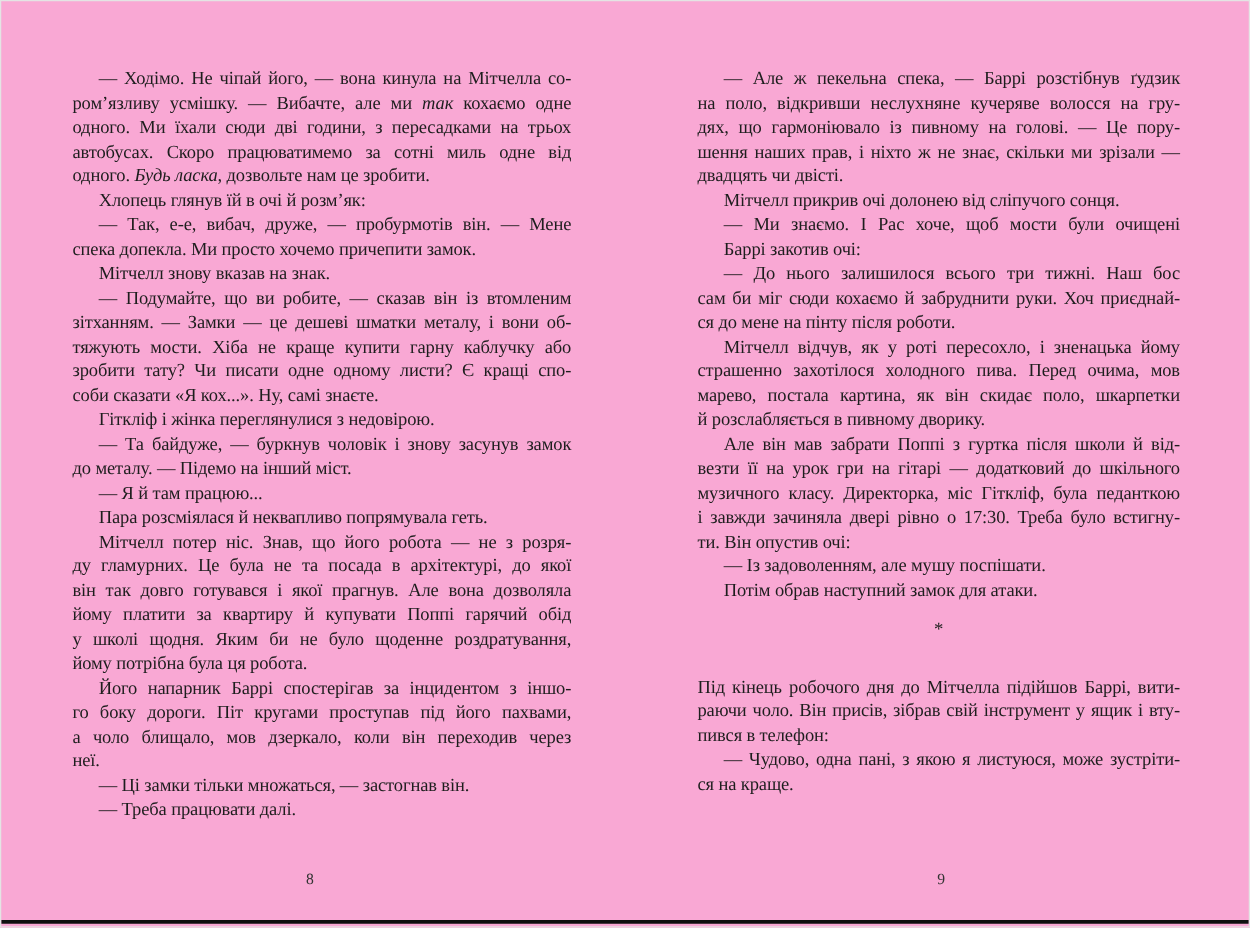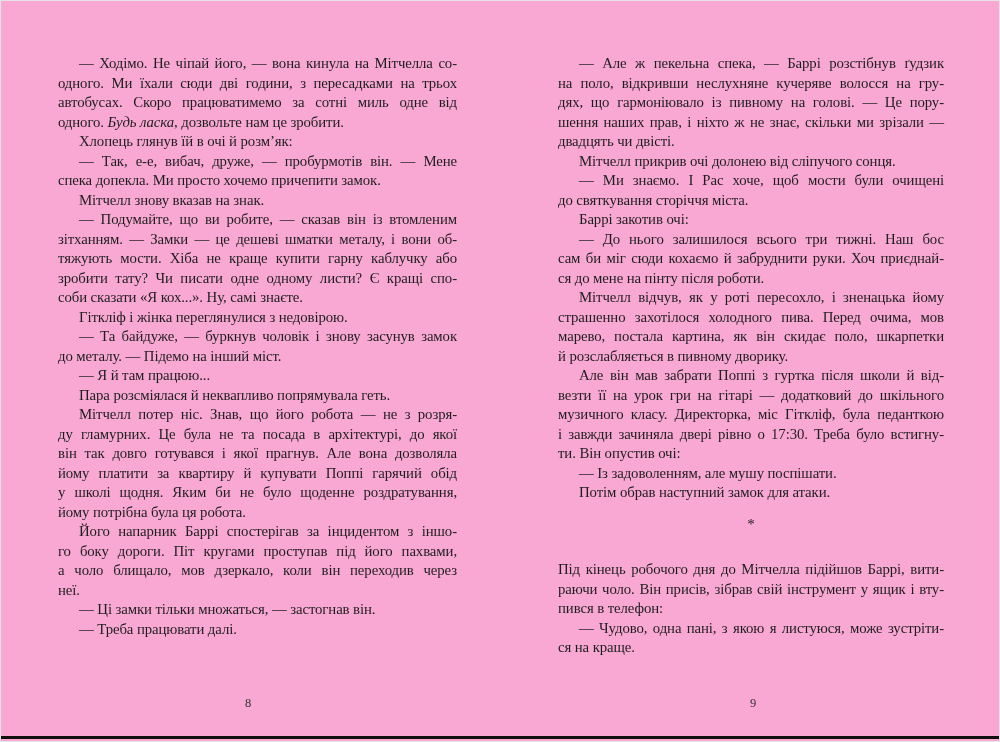--- a/index.html
+++ b/index.html
@@ -38,20 +38,21 @@
   }
   i{font-style:italic;}
 </style>
 </head>
 <body>
 
 <div class="screen">
 
   <div class="page-col left">
       <div class="line just ind">— Ходімо. Не чіпай його, — вона кинула на Мітчелла со-</div>
+      <div class="line just">ром’язливу усмішку. — Вибачте, але ми <i>так</i> кохаємо одне</div>
       <div class="line just">одного. Ми їхали сюди дві години, з пересадками на трьох</div>
       <div class="line just">автобусах. Скоро працюватимемо за сотні миль одне від</div>
       <div class="line">одного. <i>Будь ласка,</i> дозвольте нам це зробити.</div>
       <div class="line ind">Хлопець глянув їй в очі й розм’як:</div>
       <div class="line just ind">— Так, е-е, вибач, друже, — пробурмотів він. — Мене</div>
       <div class="line">спека допекла. Ми просто хочемо причепити замок.</div>
       <div class="line ind">Мітчелл знову вказав на знак.</div>
       <div class="line just ind">— Подумайте, що ви робите, — сказав він із втомленим</div>
       <div class="line just">зітханням. — Замки — це дешеві шматки металу, і вони об-</div>
       <div class="line just">тяжують мости. Хіба не краще купити гарну каблучку або</div>
@@ -77,21 +78,20 @@
     </div>
 
   <div class="page-col right">
       <div class="line just ind">— Але ж пекельна спека, — Баррі розстібнув ґудзик</div>
       <div class="line just">на поло, відкривши неслухняне кучеряве волосся на гру-</div>
       <div class="line just">дях, що гармоніювало із пивному на голові. — Це пору-</div>
       <div class="line just">шення наших прав, і ніхто ж не знає, скільки ми зрізали —</div>
       <div class="line">двадцять чи двісті.</div>
       <div class="line ind">Мітчелл прикрив очі долонею від сліпучого сонця.</div>
       <div class="line just ind">— Ми знаємо. І Рас хоче, щоб мости були очищені</div>
-      <div class="line">до святкування сторіччя міста.</div>
       <div class="line ind">Баррі закотив очі:</div>
       <div class="line just ind">— До нього залишилося всього три тижні. Наш бос</div>
       <div class="line just">сам би міг сюди кохаємо й забруднити руки. Хоч приєднай-</div>
       <div class="line">ся до мене на пінту після роботи.</div>
       <div class="line just ind">Мітчелл відчув, як у роті пересохло, і зненацька йому</div>
       <div class="line just">страшенно захотілося холодного пива. Перед очима, мов</div>
       <div class="line just">марево, постала картина, як він скидає поло, шкарпетки</div>
       <div class="line">й розслабляється в пивному дворику.</div>
       <div class="line just ind">Але він мав забрати Поппі з гуртка після школи й від-</div>
       <div class="line just">везти її на урок гри на гітарі — додатковий до шкільного</div>

